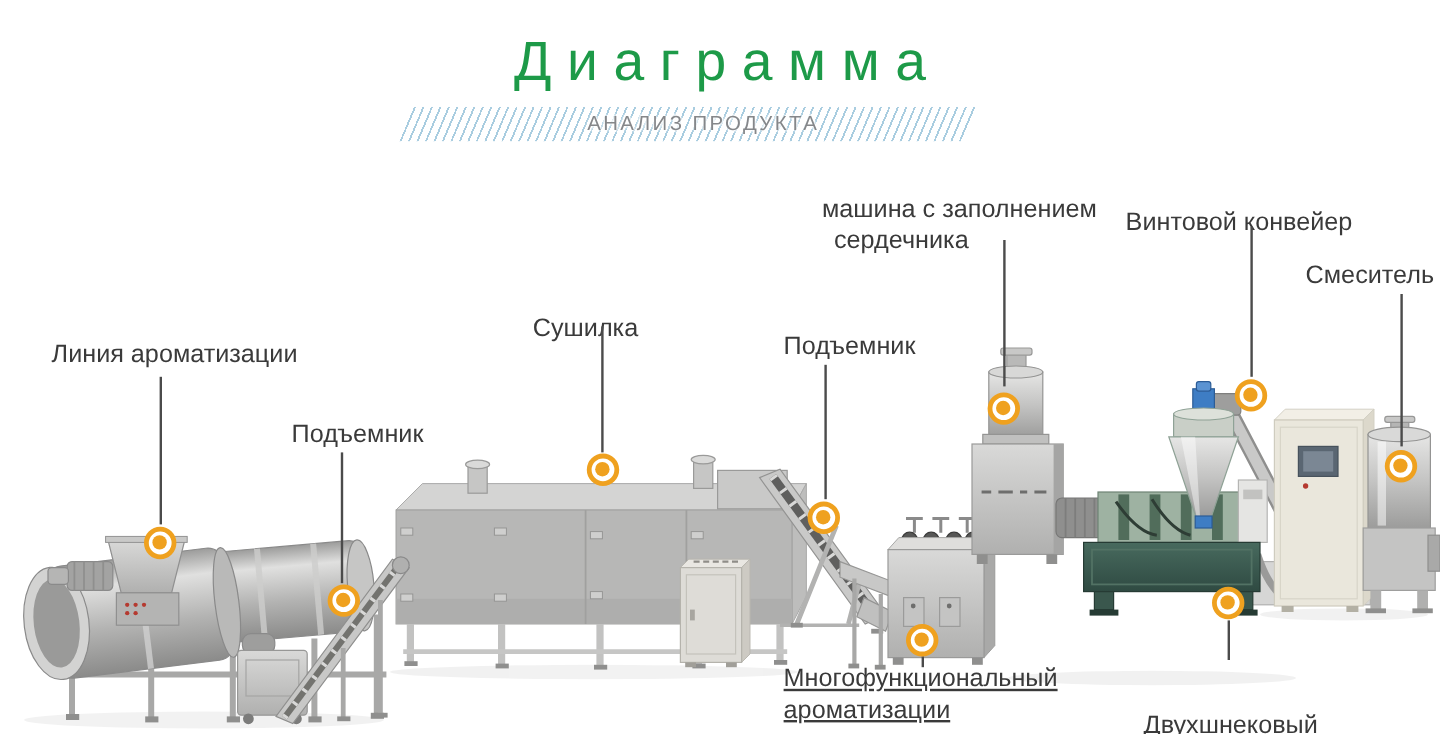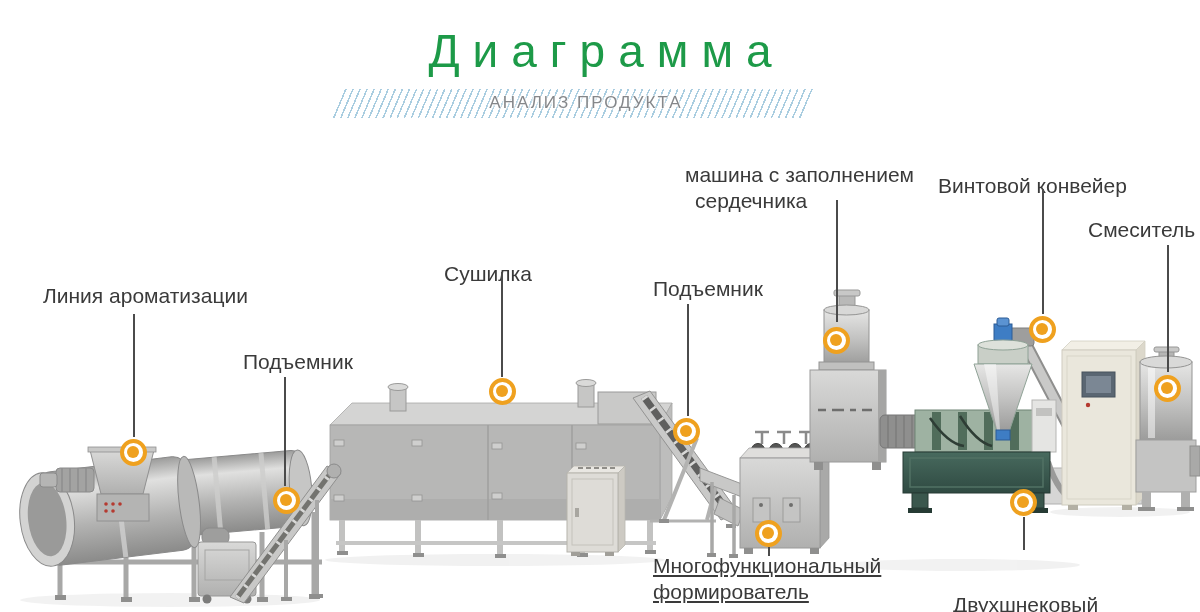--- a/index.html
+++ b/index.html
@@ -383,21 +383,21 @@
       </div>
       <div class="callout-label" style="left: 1088px; top: 217px;">
         <div>Смеситель</div>
       </div>
       <div class="leader" style="left: 1167px; top: 245px; height: 127px;"></div>
       <div class="marker" style="left: 1153.5px; top: 374.5px;">
         <div class="marker-dot"></div>
       </div>
       <div class="callout-label" style="left: 653px; top: 553px; text-decoration: underline;">
         <div>Многофункциональный</div>
-        <div>формирователь</div>
+        <div>ароматизации</div>
       </div>
       <div class="leader" style="left: 768px; top: 547px; height: 9px;"></div>
       <div class="marker" style="left: 754.5px; top: 519.5px;">
         <div class="marker-dot"></div>
       </div>
       <div class="callout-label" style="left: 953px; top: 548px; margin-top: 44px;">
         <div>Двухшнековый</div>
       </div>
       <div class="leader" style="left: 1023px; top: 517px; height: 33px;"></div>
       <div class="marker" style="left: 1009.5px; top: 488.5px;">

